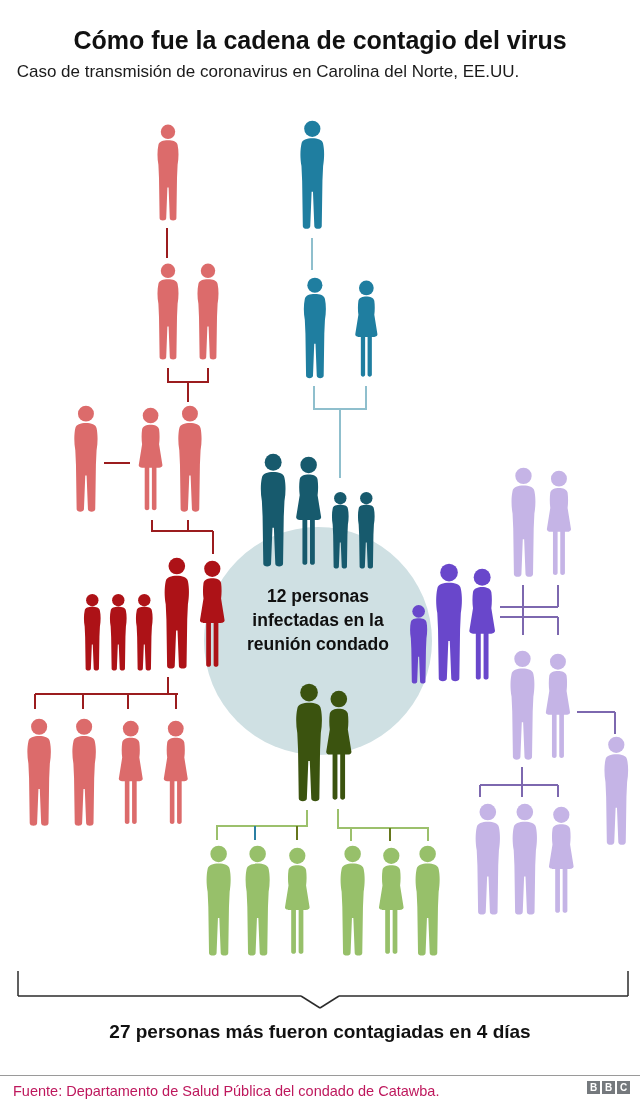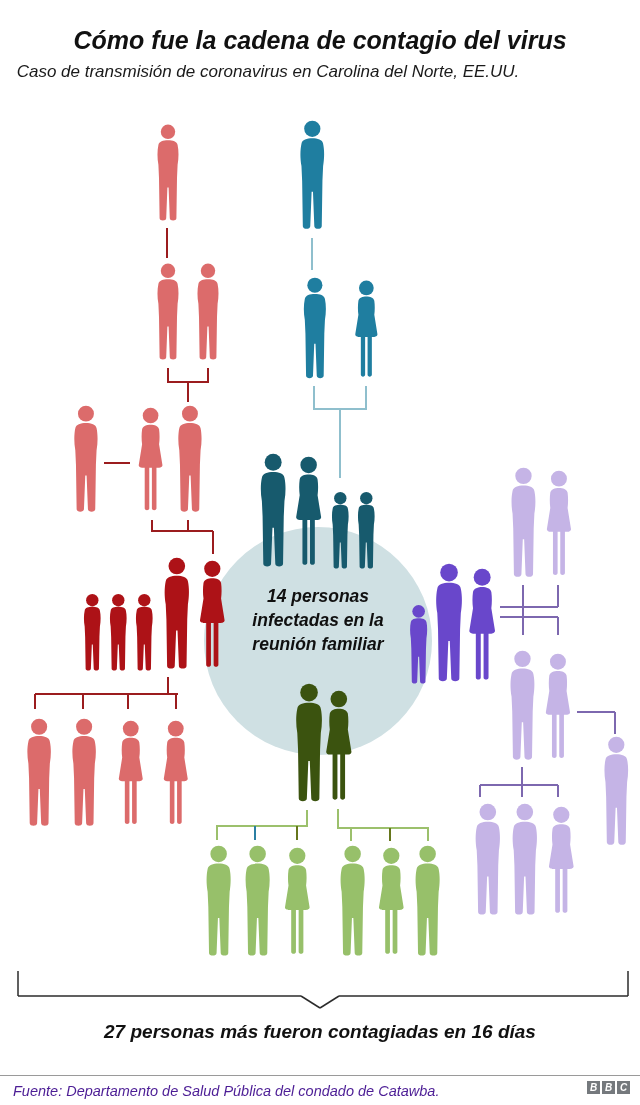--- a/index.html
+++ b/index.html
@@ -1,18 +1,18 @@
 <!DOCTYPE html>
 <html><head>
 <meta charset="utf-8">
 <style>
   html,body{margin:0;padding:0;background:#fff;}
   .stage{
     position:relative;width:640px;height:1105px;background:#ffffff;
-    font-family:"Liberation Sans", sans-serif;overflow:hidden;margin:0 auto;font-style:italic;
+    font-family:"Liberation Sans", sans-serif;overflow:hidden;margin:0 auto;
   }
   .title{
     position:absolute;top:26px;left:0;width:640px;text-align:center;
     font-size:25px;font-weight:bold;color:#111;letter-spacing:0;
   }
   .subtitle{
     position:absolute;top:62px;left:0;width:536px;text-align:center;
     font-size:17px;color:#1a1a1a;
   }
   .circle{
@@ -26,21 +26,21 @@
     font-size:17.5px;font-weight:bold;color:#101010;line-height:24px;
   }
   .caption{
     position:absolute;top:1021px;left:0;width:640px;text-align:center;
     font-size:19px;font-weight:bold;color:#111;
   }
   .footer-divider{
     position:absolute;top:1075px;left:0;width:640px;height:1px;background:#9a9a9a;
   }
   .source{
-    position:absolute;top:1083px;left:13px;font-size:14.5px;color:#4c1d95;
+    position:absolute;top:1083px;left:13px;font-size:14.5px;color:#be185d;
   }
   .bbc{
     position:absolute;top:1081px;right:10px;display:flex;gap:2px;
   }
   .bbc span{
     display:inline-block;width:13px;height:13px;background:#75797d;color:#fff;
     font-size:10px;font-weight:bold;text-align:center;line-height:13px;
     font-family:"Liberation Sans", sans-serif;
   }
 </style>
@@ -264,26 +264,26 @@
         <circle cx="30" cy="13" r="12" fill="#C5B4E6"></circle>
         <path d="M30,27 C38,27 45,29 46,35 C48,44 48,57 46,68 L45,90 L44,157 C44,162 33,162 33,157 L31,106 L29,106 L27,157 C27,162 16,162 16,157 L15,90 L14,68 C12,57 12,44 14,35 C15,29 22,27 30,27 Z" fill="#C5B4E6"></path>
       </svg>
       <svg viewBox="0 0 60 170" style="position: absolute; left: 541px; top: 806px; height: 115px; width: 40.5882px; overflow: visible;">
         <circle cx="30" cy="13" r="12" fill="#C5B4E6"></circle>
         <path d="M30,27 C36,27 42,29 43,34 C44,41 44,50 43,57 L48,88 C49,91 46,93 43,93 L17,93 C14,93 11,91 12,88 L17,57 C16,50 16,41 17,34 C18,29 24,27 30,27 Z M21,93 L21,155 C21,159 28,159 28,155 L28,93 Z M32,93 L32,155 C32,159 39,159 39,155 L39,93 Z" fill="#C5B4E6"></path>
       </svg>
     </div>
 
   <div class="circle-text">
-    <div>14 personas</div>
+    <div>12 personas</div>
     <div>infectadas en la</div>
-    <div>reunión familiar</div>
+    <div>reunión condado</div>
   </div>
 
-  <div class="caption">27 personas más fueron contagiadas en 16 días</div>
+  <div class="caption">27 personas más fueron contagiadas en 4 días</div>
 
   <div class="footer-divider"></div>
   <div class="source">Fuente: Departamento de Salud Pública del condado de Catawba.</div>
   <div class="bbc">
     <span>B</span>
     <span>B</span>
     <span>C</span>
   </div>
 </div>
 

